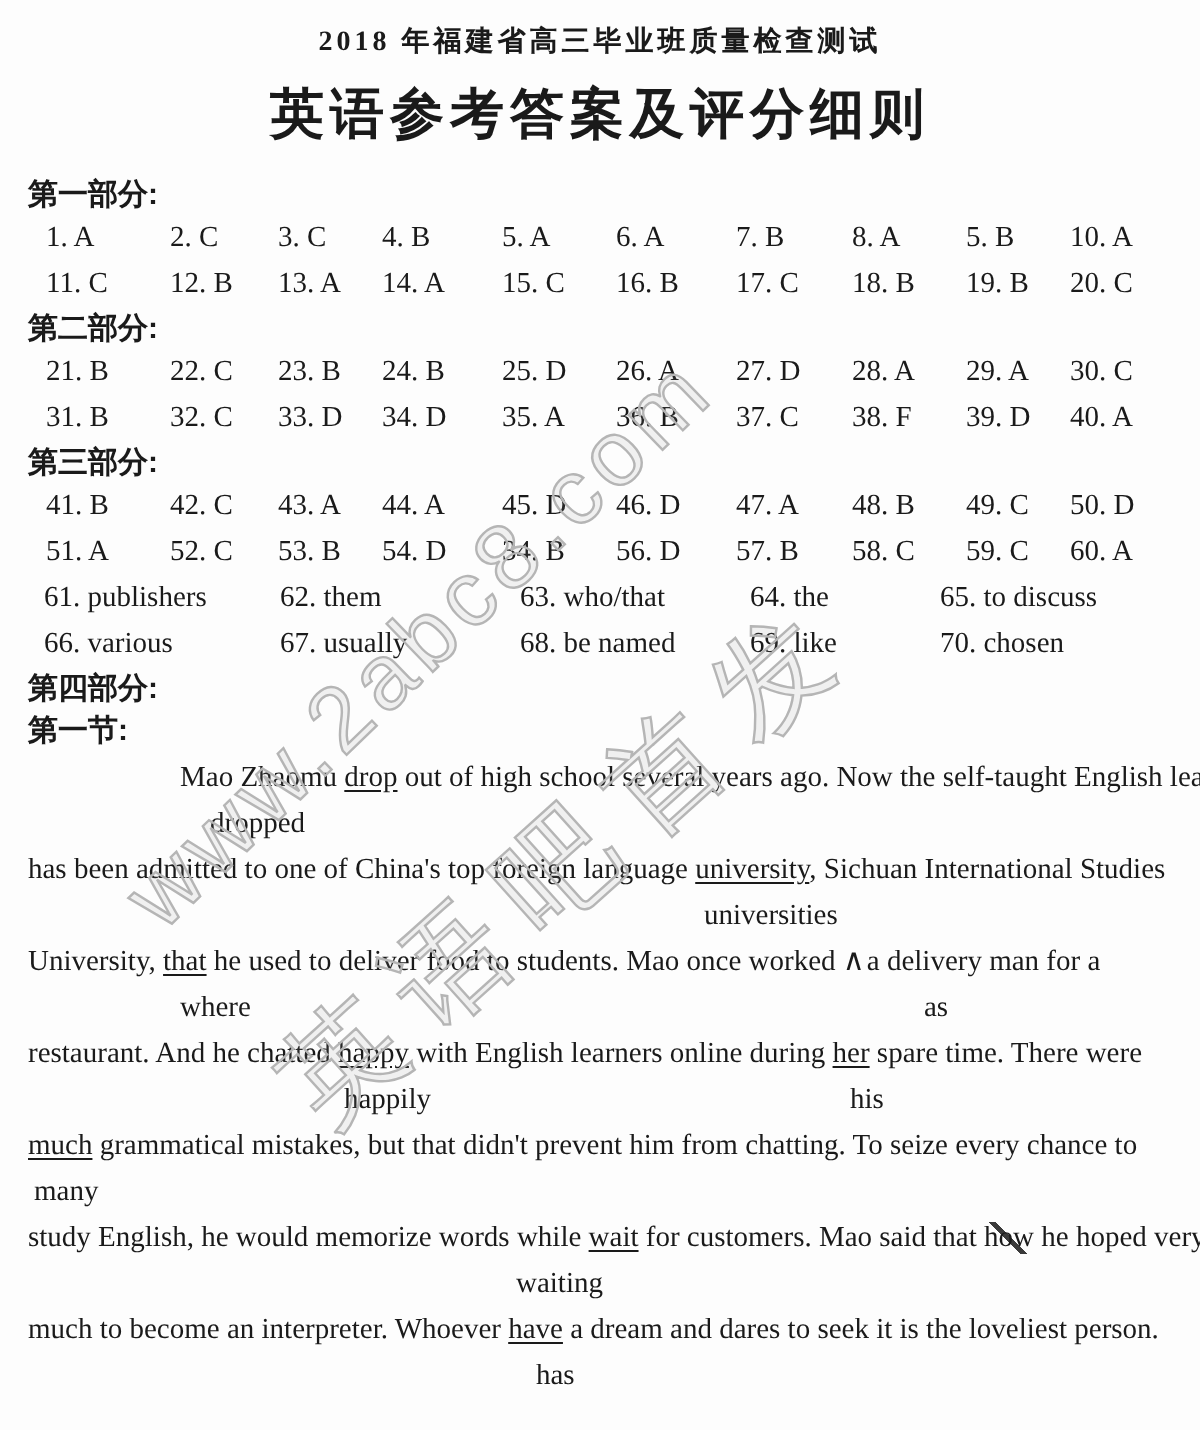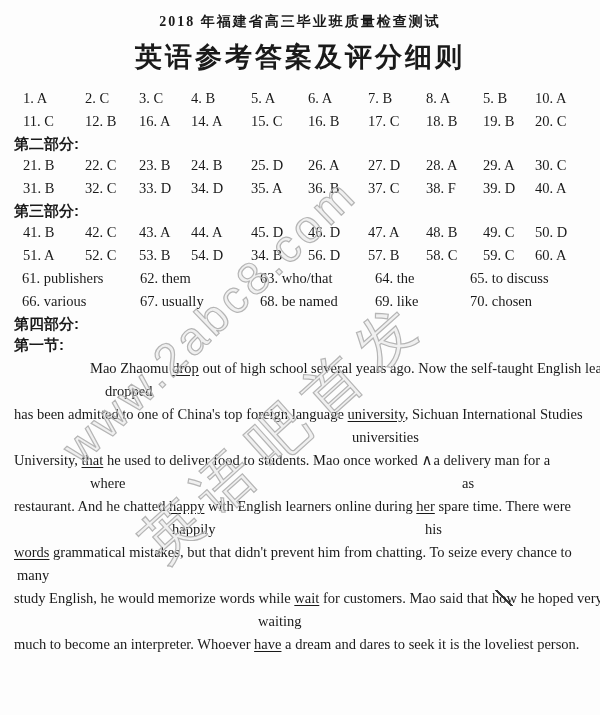--- a/index.html
+++ b/index.html
@@ -59,36 +59,37 @@
   .wm-cn   { left:150px; top:512px; font-size:58px; letter-spacing:14px; transform:rotate(-42deg); }
 </style>
 </head>
 <body>
 
 <div class="page">
 
   <div class="title">2018 年福建省高三毕业班质量检查测试</div>
   <div class="subtitle">英语参考答案及评分细则</div>
 
+  <div class="part-heading">第一部分:</div>
   <div class="ans-row">
     <span class="cell">1. A</span>
       <span class="cell">2. C</span>
       <span class="cell">3. C</span>
       <span class="cell">4. B</span>
       <span class="cell">5. A</span>
       <span class="cell">6. A</span>
       <span class="cell">7. B</span>
       <span class="cell">8. A</span>
       <span class="cell">5. B</span>
       <span class="cell">10. A</span>
   </div>
   <div class="ans-row">
     <span class="cell">11. C</span>
       <span class="cell">12. B</span>
-      <span class="cell">16. A</span>
+      <span class="cell">13. A</span>
       <span class="cell">14. A</span>
       <span class="cell">15. C</span>
       <span class="cell">16. B</span>
       <span class="cell">17. C</span>
       <span class="cell">18. B</span>
       <span class="cell">19. B</span>
       <span class="cell">20. C</span>
   </div>
 
   <div class="part-heading">第二部分:</div>
@@ -177,29 +178,32 @@
         <span class="corr c3-w1">where</span>
         <span class="corr c3-w2">as</span>
       </div>
 
     <div class="pline"><span>restaurant. And he chatted </span><span class="u">happy</span><span> with English learners online during </span><span class="u">her</span><span> spare time. There were</span></div>
     <div class="cline">
         <span class="corr c4-w1">happily</span>
         <span class="corr c4-w2">his</span>
       </div>
 
-    <div class="pline"><span class="u">words</span><span> grammatical mistakes, but that didn't prevent him from chatting. To seize every chance to</span></div>
+    <div class="pline"><span class="u">much</span><span> grammatical mistakes, but that didn't prevent him from chatting. To seize every chance to</span></div>
     <div class="cline">
         <span class="corr c5-w1">many</span>
       </div>
 
     <div class="pline"><span>study English, he would memorize words while </span><span class="u">wait</span><span> for customers. Mao said that </span><span class="slashed">how</span><span> he hoped very</span></div>
     <div class="cline">
         <span class="corr c6-w1">waiting</span>
       </div>
 
     <div class="pline"><span>much to become an interpreter. Whoever </span><span class="u">have</span><span> a dream and dares to seek it is the loveliest person.</span></div>
+    <div class="cline">
+        <span class="corr c7-w1">has</span>
+      </div>
 
   </div>
 </div>
 
 <div class="watermark wm-site">www.2abc8.com</div>
 <div class="watermark wm-cn">英语吧首发</div>
 
 </body></html>

